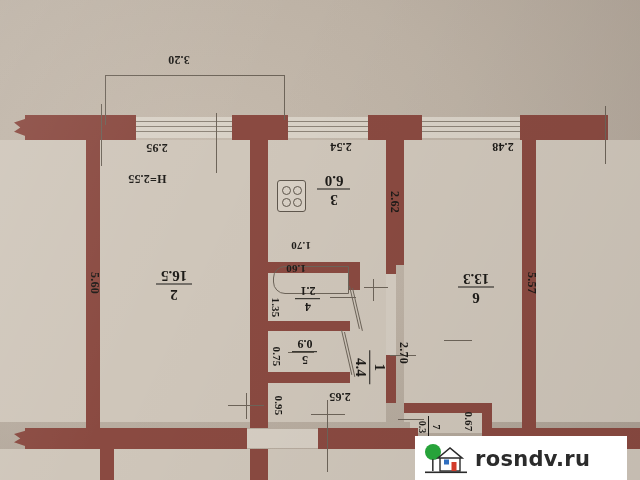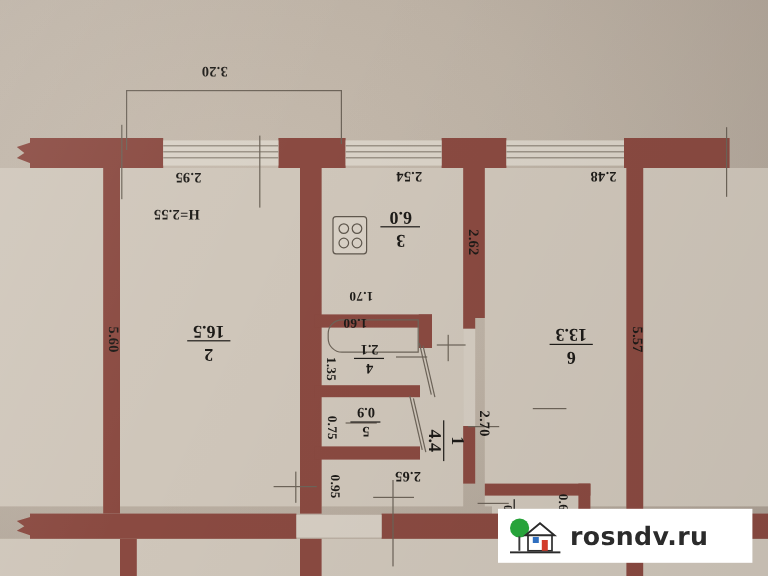--- a/index.html
+++ b/index.html
@@ -87,21 +87,21 @@
   .roomtag .num{ display:block; font-size:15px; }
   .roomtag .rule{ display:block; height:1px; background:#1d1b18; margin:1px auto; }
   .roomtag .area{ display:block; font-size:15px; }
   .roomtag.small .num,.roomtag.small .area{ font-size:12px; }
   .roomtag.small .rule{ }
   .roomtag.tiny .num,.roomtag.tiny .area{ font-size:10px; }
 
   
   #watermark{
     position:absolute;
-    left:415px;top:424px;
+    left:415px;top:436px;
     width:212px;height:45px;
     background:#ffffff;
     z-index:70;
     display:flex;align-items:center;
     padding-left:8px;
     box-sizing:border-box;
   }
   #watermark .mark-text{
     font-family:"DejaVu Sans", sans-serif;
     font-weight:bold;

